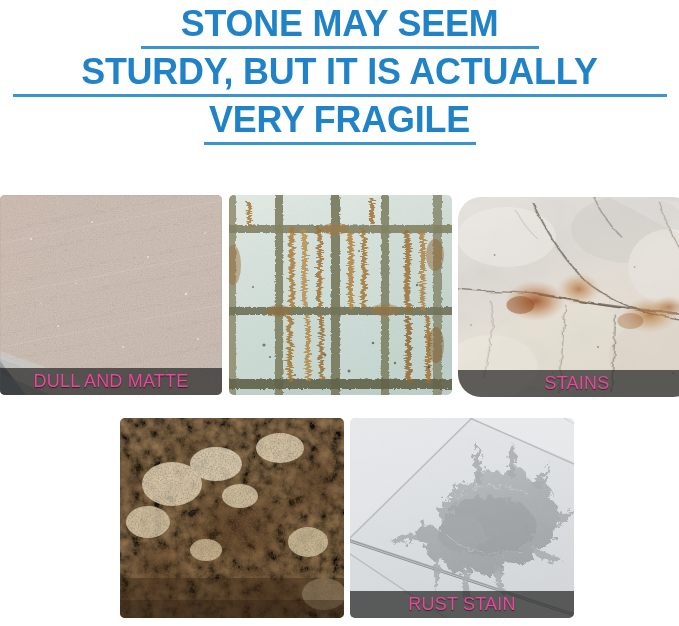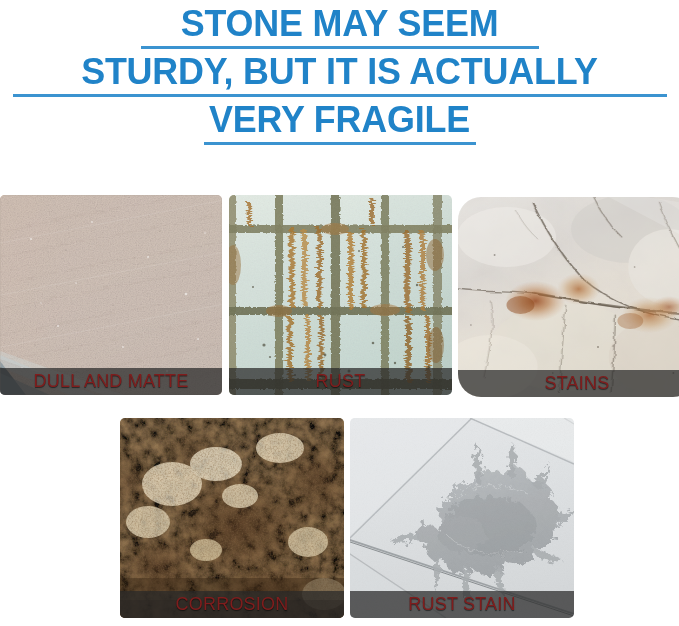--- a/index.html
+++ b/index.html
@@ -50,21 +50,21 @@
   .panel .photo{
     position:absolute;inset:0;
     width:100%;height:100%;
     display:block;
   }
   .panel .caption{
     position:absolute;
     left:0;right:0;bottom:0;
     height:27px;
     background:rgba(40,40,40,0.72);
-    color:#7f1d1d;
+    color:#ec4899;
     font-size:18px;
     line-height:27px;
     text-align:center;
     letter-spacing:0.2px;
     white-space:nowrap;
     font-family:"Liberation Sans", sans-serif;
     text-shadow:0 1px 1px rgba(0,0,0,0.55);
   }
   .cap-dull{background:rgba(52,55,68,0.80);}
   .cap-rust{background:rgba(58,60,52,0.78);}
@@ -268,21 +268,20 @@
         <circle cx="120" cy="176" r="1.5"></circle>
           <circle cx="166" cy="168" r="1.2"></circle>
         <circle cx="200" cy="172" r="1.6"></circle>
           <circle cx="66" cy="180" r="1.1"></circle>
         <circle cx="130" cy="56" r="1.0"></circle>
           <circle cx="174" cy="52" r="1.0"></circle>
       </g>
 
       <rect x="0" y="0" width="223" height="200" filter="url(#rustNoise)" opacity="0.22"></rect>
     </svg>
-    <div class="caption cap-rust">RUST</div>
   </div>
 
   <div class="panel" id="p-stains">
     <svg class="photo" viewBox="0 0 221 200" preserveAspectRatio="none">
       <defs>
         <linearGradient id="marbleG" x1="0" y1="0" x2="0.5" y2="1">
           <stop offset="0%" stop-color="#e7e4e0"></stop>
           <stop offset="35%" stop-color="#ddd9d4"></stop>
           <stop offset="62%" stop-color="#e6e0d6"></stop>
           <stop offset="100%" stop-color="#dcd6ca"></stop>
@@ -418,21 +417,20 @@
         <ellipse cx="86" cy="132" rx="16" ry="11" fill="#d9c9a4"></ellipse>
         <ellipse cx="204" cy="176" rx="22" ry="16" fill="#cdbb98"></ellipse>
       </g>
 
       <rect x="0" y="0" width="224" height="200" filter="url(#corrFine)" opacity="0.88"></rect>
       <rect x="0" y="0" width="224" height="200" filter="url(#corrSpeck)" opacity="0.7"></rect>
 
       <rect x="0" y="160" width="224" height="40" fill="#3a2716" opacity="0.45"></rect>
       <rect x="0" y="182" width="224" height="18" fill="#2d1e11" opacity="0.35"></rect>
     </svg>
-    <div class="caption cap-corrosion">CORROSION</div>
   </div>
 
   <div class="panel" id="p-water">
     <svg class="photo" viewBox="0 0 224 200" preserveAspectRatio="none">
       <defs>
         <linearGradient id="floorG" x1="0" y1="0" x2="0.2" y2="1">
           <stop offset="0%" stop-color="#e6e8ea"></stop>
           <stop offset="45%" stop-color="#dfe2e4"></stop>
           <stop offset="100%" stop-color="#d5d8da"></stop>
         </linearGradient>

